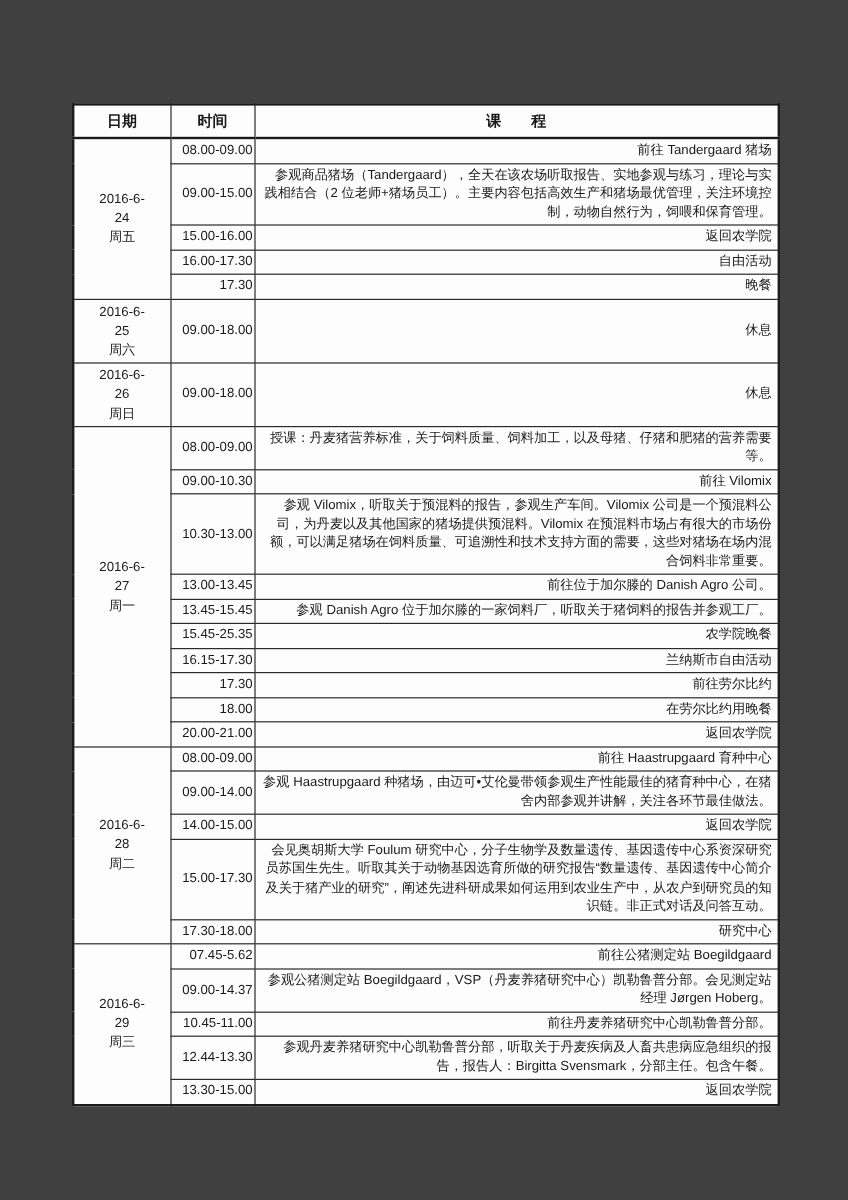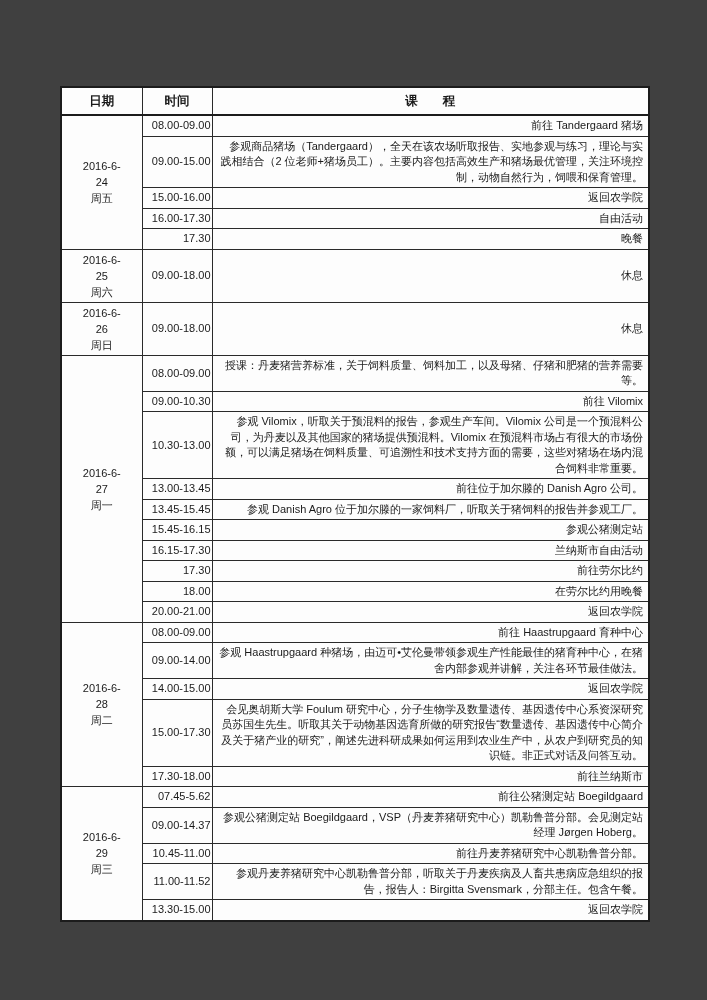--- a/index.html
+++ b/index.html
@@ -136,22 +136,22 @@
         </tr>
         <tr>
           <td class="time-cell">13.00-13.45</td>
           <td class="course-cell">前往位于加尔滕的 Danish Agro 公司。</td>
         </tr>
         <tr>
           <td class="time-cell">13.45-15.45</td>
           <td class="course-cell">参观 Danish Agro 位于加尔滕的一家饲料厂，听取关于猪饲料的报告并参观工厂。</td>
         </tr>
         <tr>
-          <td class="time-cell">15.45-16.15</td>
-          <td class="course-cell">参观公猪测定站</td>
+          <td class="time-cell">15.45-25.35</td>
+          <td class="course-cell">农学院晚餐</td>
         </tr>
         <tr>
           <td class="time-cell">16.15-17.30</td>
           <td class="course-cell">兰纳斯市自由活动</td>
         </tr>
         <tr>
           <td class="time-cell">17.30</td>
           <td class="course-cell">前往劳尔比约</td>
         </tr>
         <tr>
@@ -177,40 +177,40 @@
         <tr>
           <td class="time-cell">14.00-15.00</td>
           <td class="course-cell">返回农学院</td>
         </tr>
         <tr>
           <td class="time-cell">15.00-17.30</td>
           <td class="course-cell">会见奥胡斯大学 Foulum 研究中心，分子生物学及数量遗传、基因遗传中心系资深研究员苏国生先生。听取其关于动物基因选育所做的研究报告“数量遗传、基因遗传中心简介及关于猪产业的研究”，阐述先进科研成果如何运用到农业生产中，从农户到研究员的知识链。非正式对话及问答互动。</td>
         </tr>
         <tr>
           <td class="time-cell">17.30-18.00</td>
-          <td class="course-cell">前往兰纳斯市</td>
+          <td class="course-cell">研究中心</td>
         </tr>
         <tr>
           <td class="date-cell" rowspan="5">
             <div>2016-6-29</div>
             <div>周三</div>
           </td>
           <td class="time-cell">07.45-5.62</td>
           <td class="course-cell">前往公猪测定站 Boegildgaard</td>
         </tr>
         <tr>
           <td class="time-cell">09.00-14.37</td>
           <td class="course-cell">参观公猪测定站 Boegildgaard，VSP（丹麦养猪研究中心）凯勒鲁普分部。会见测定站经理 Jørgen Hoberg。</td>
         </tr>
         <tr>
           <td class="time-cell">10.45-11.00</td>
           <td class="course-cell">前往丹麦养猪研究中心凯勒鲁普分部。</td>
         </tr>
         <tr>
-          <td class="time-cell">11.00-11.52</td>
+          <td class="time-cell">12.44-13.30</td>
           <td class="course-cell">参观丹麦养猪研究中心凯勒鲁普分部，听取关于丹麦疾病及人畜共患病应急组织的报告，报告人：Birgitta Svensmark，分部主任。包含午餐。</td>
         </tr>
         <tr>
           <td class="time-cell">13.30-15.00</td>
           <td class="course-cell">返回农学院</td>
         </tr>
       </tbody>
   </table>
 </div>
 

